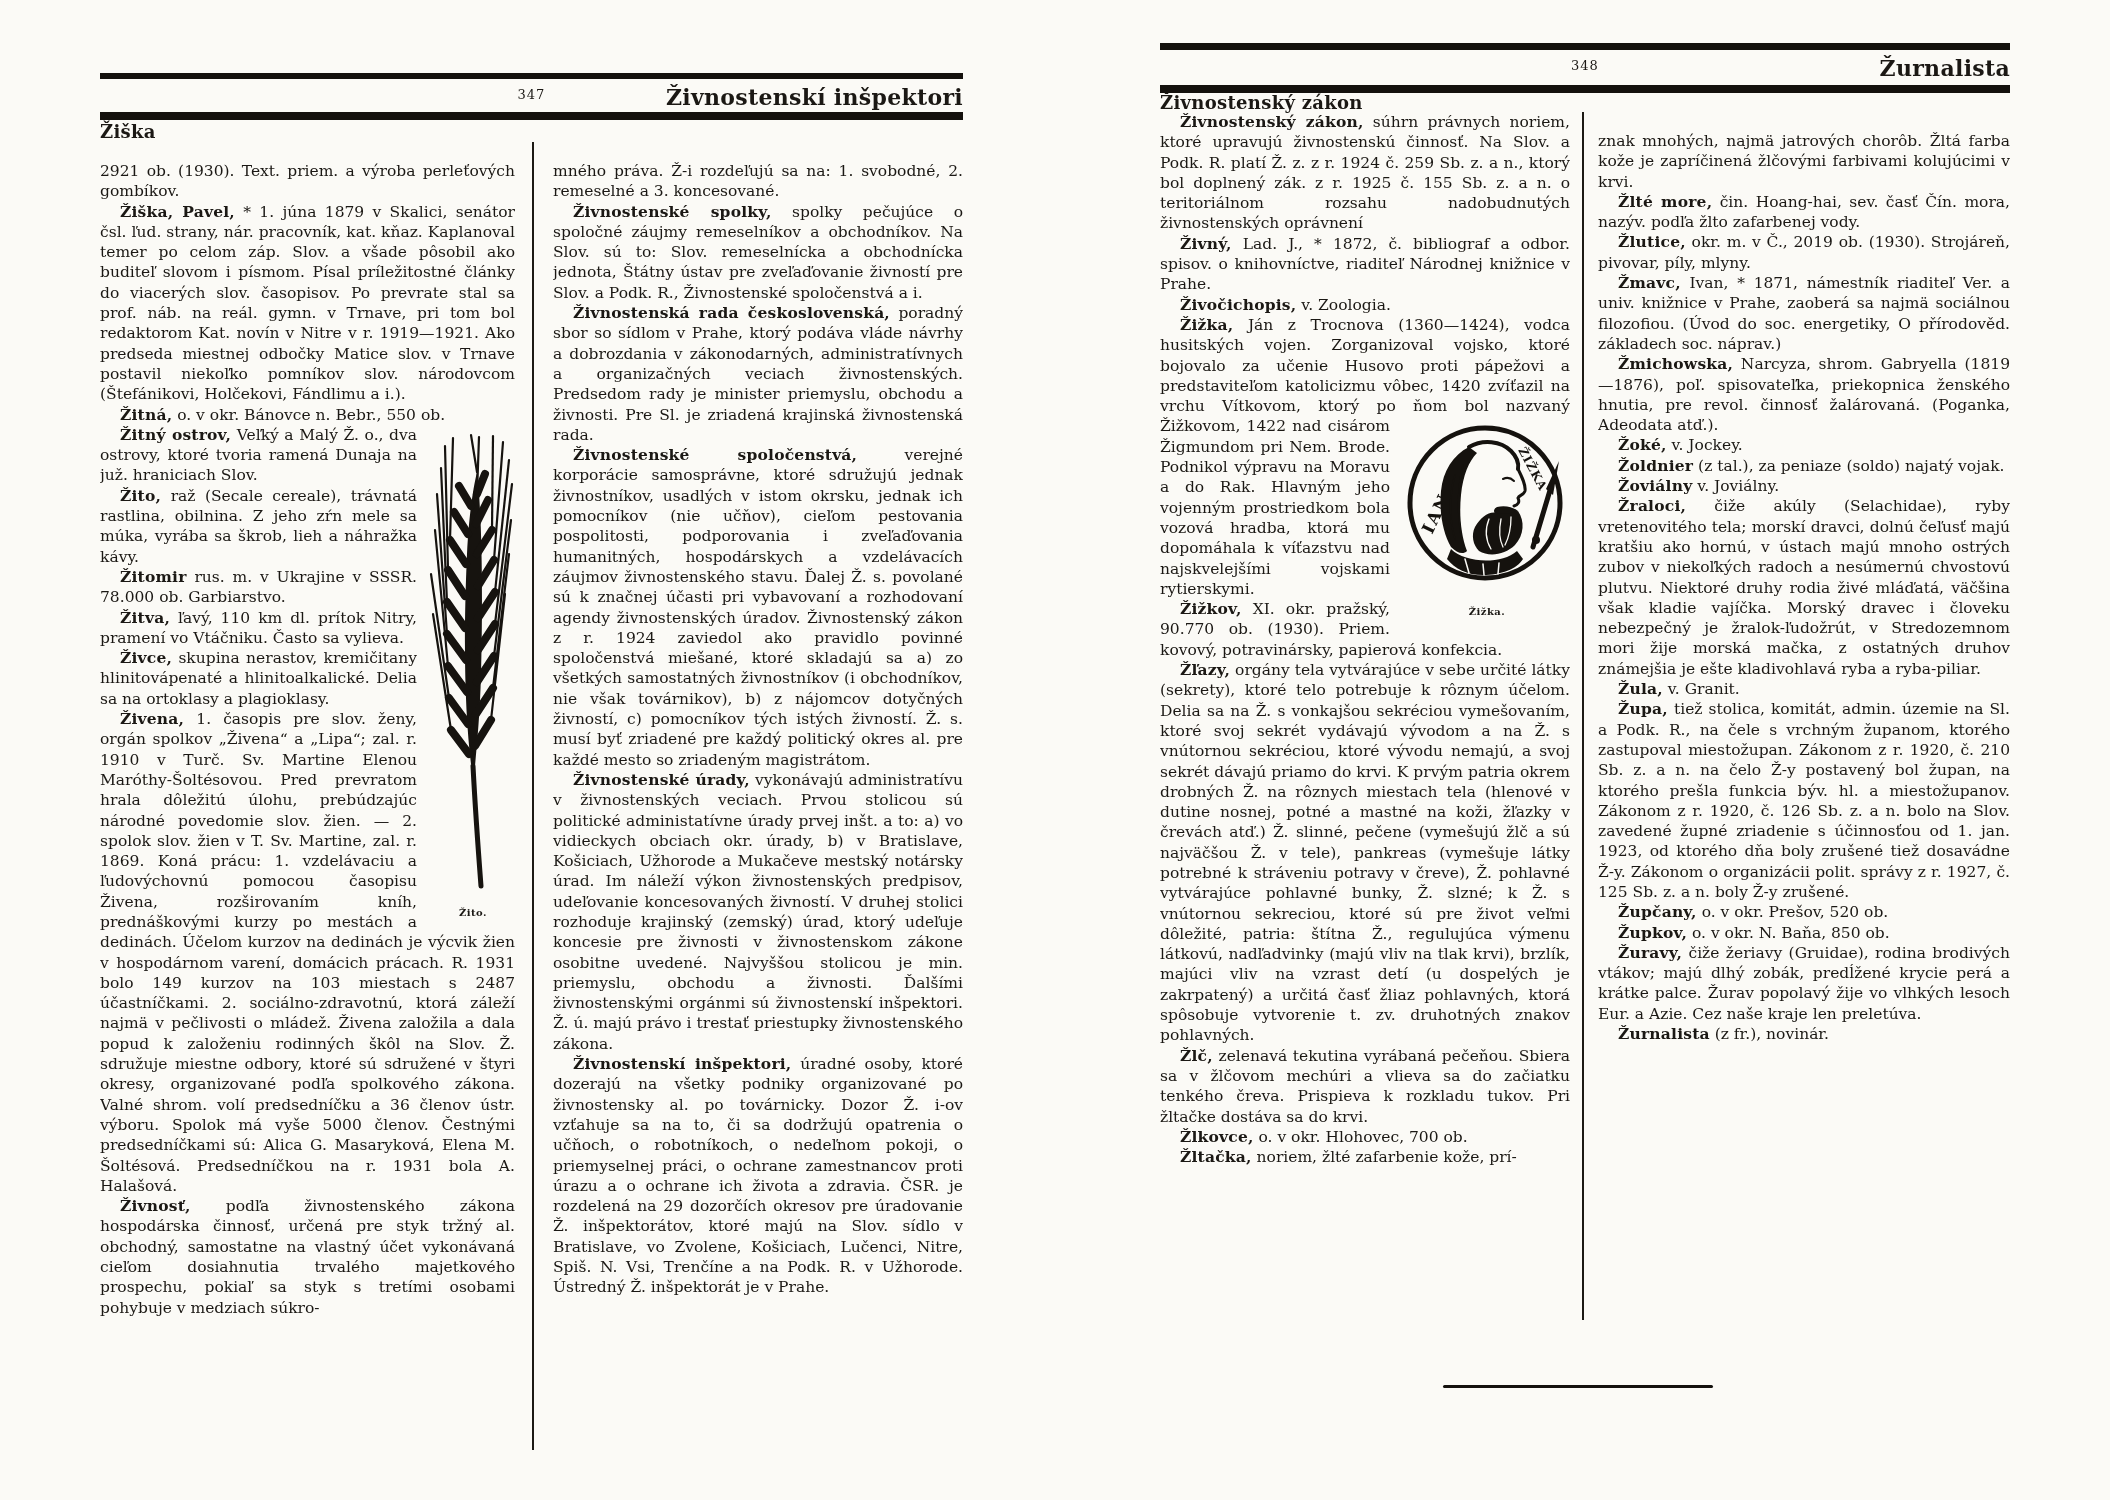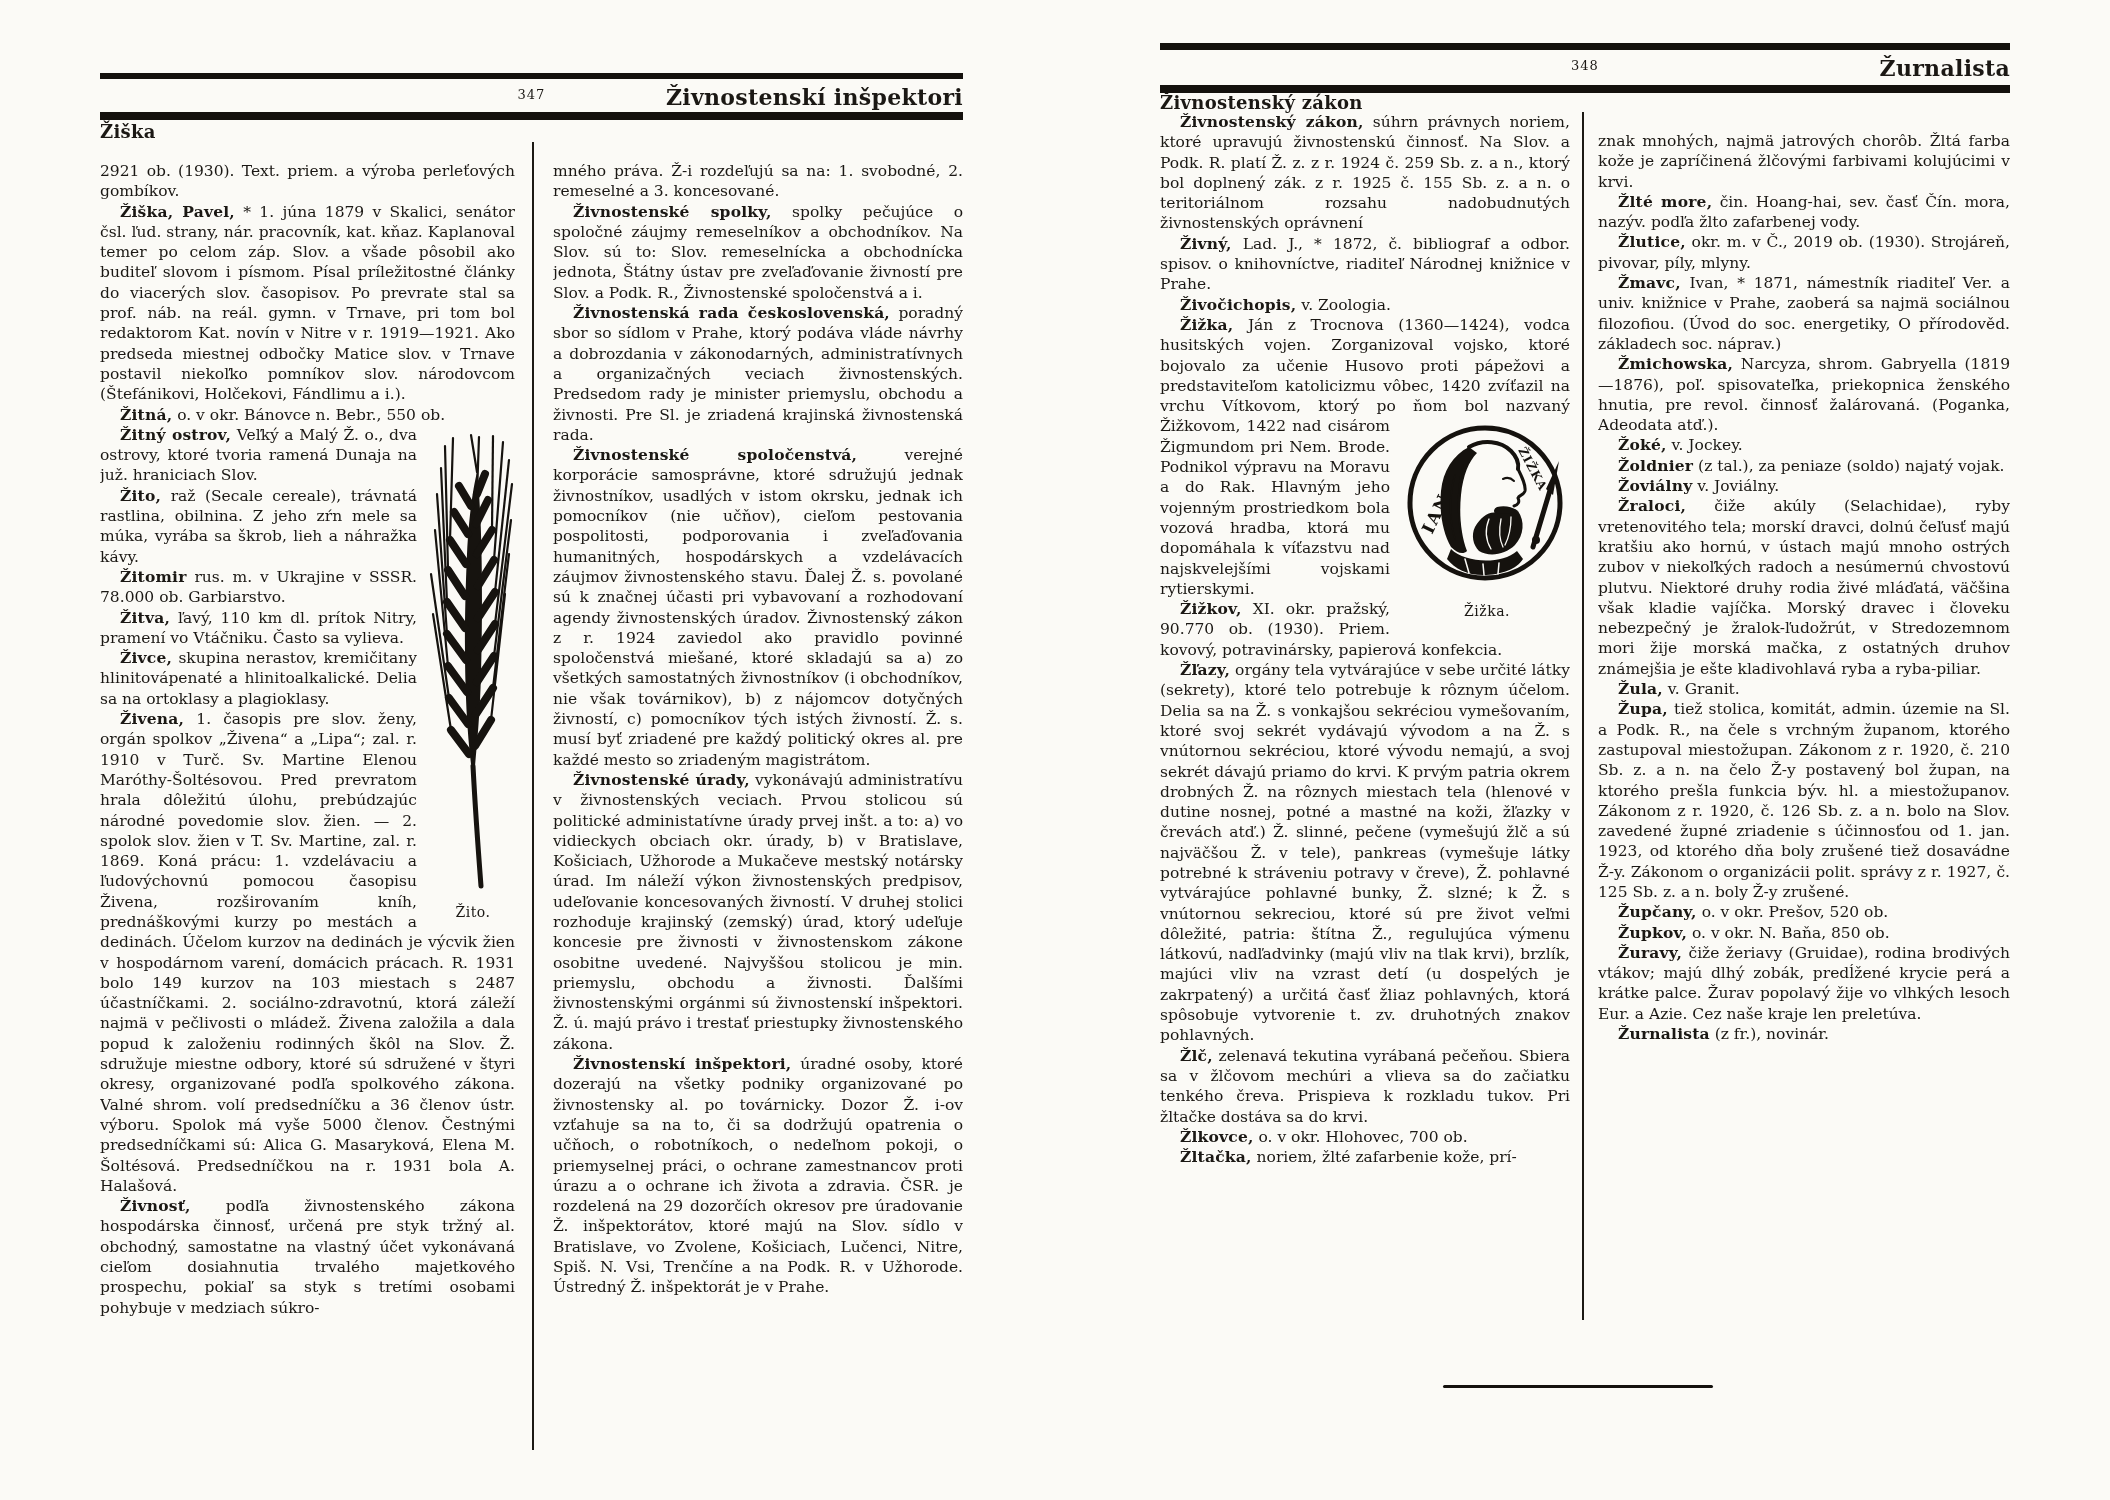--- a/index.html
+++ b/index.html
@@ -21,21 +21,21 @@
   .col p.cont{text-indent:0;margin-top:19px;}
   .hw{font-weight:bold;letter-spacing:.2px;}
   .it{}
   .vdiv{position:absolute;width:2px;background:#1c1914;}
   .fig-float{float:right;clear:right;position:relative;text-indent:0;}
   .fig-wheat{width:88px;height:494px;margin:2px 0 2px 10px;}
   .fig-zizka{width:170px;height:202px;margin:2px 0 4px 10px;}
   .fig-float svg{position:absolute;top:0;left:0;}
   .figcap{
     position:absolute;bottom:0;left:4px;right:0;text-align:center;
-    font-size:14px;font-weight:normal;line-height:17px;text-indent:0;letter-spacing:.5px;
+    font-size:10px;font-weight:bold;line-height:17px;text-indent:0;letter-spacing:.5px;
   }
   .endrule{position:absolute;border-radius:2px;background:#14110d;}
 </style>
 </head>
 <body>
 
 <div class="canvas">
 
   <section class="page" style="left:100px;top:73px;width:863px;height:1390px;">
     <div class="rule" style="left:0;top:0;width:863px;height:6px;"></div>

